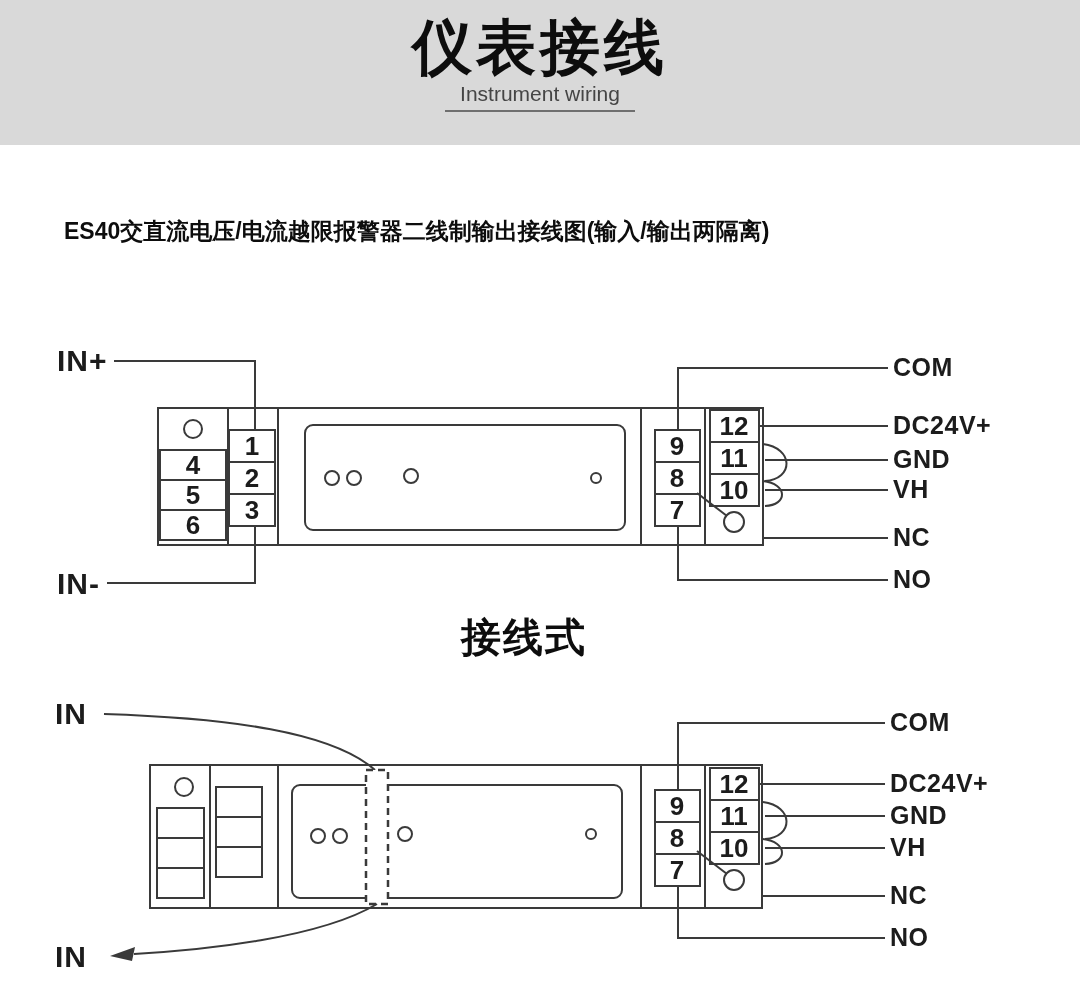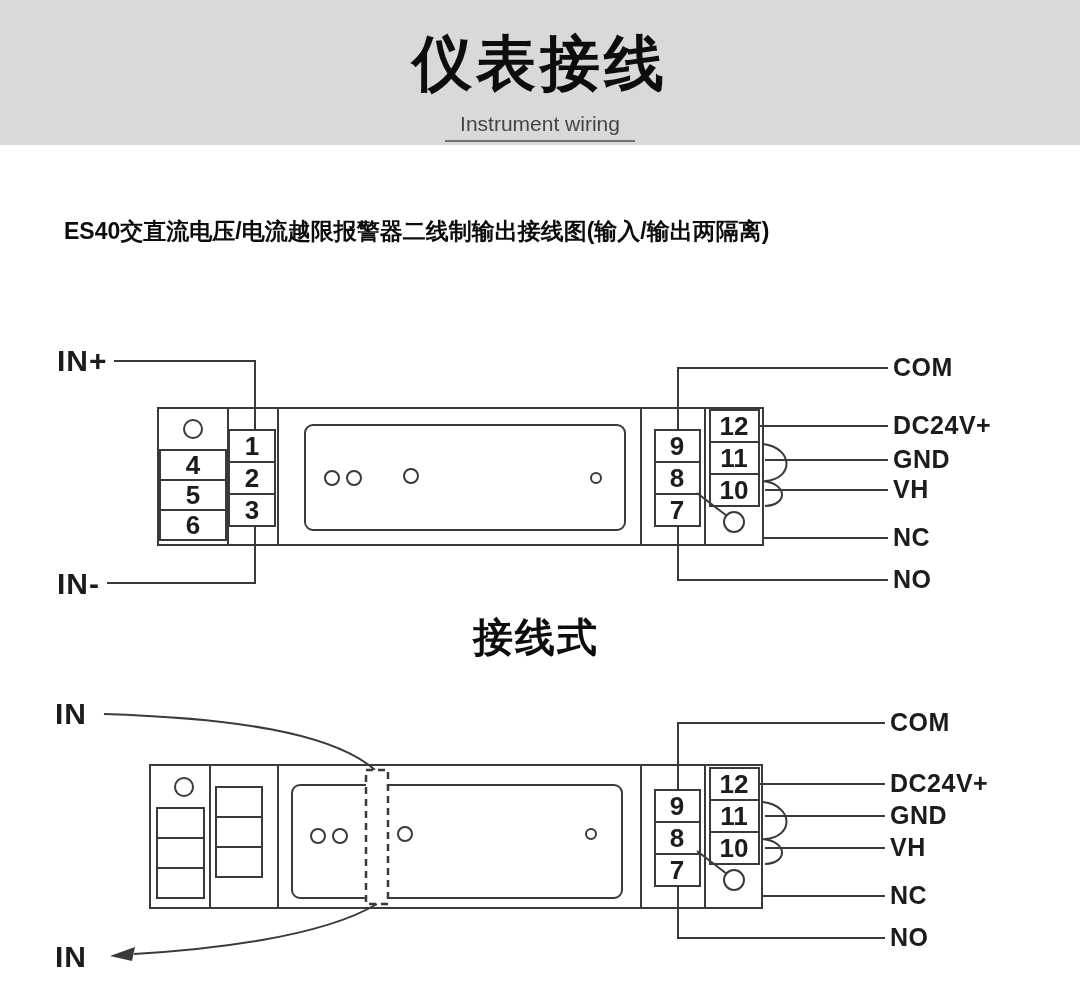--- a/index.html
+++ b/index.html
@@ -5,30 +5,30 @@
   html,body{margin:0;padding:0;}
   body{
     width:1080px;height:986px;background:#ffffff;position:relative;overflow:hidden;
     font-family:"Liberation Sans","DejaVu Sans",sans-serif;color:#111;
   }
   .header{
     position:absolute;top:0;left:0;width:1080px;height:145px;
     background:#d9d9d9;text-align:center;
   }
   .header h1{
-    margin:16px;padding-top:16px;font-size:60px;line-height:64px;
+    margin:0;padding-top:16px;font-size:60px;line-height:64px;
     font-weight:700;letter-spacing:4px;color:#0d0d0d;
   }
   .header .sub{font-size:21px;color:#454545;margin-top:2px;}
   .header .rule{width:190px;height:2px;background:#6f6f6f;margin:4px auto 0;}
   .section-title{
     position:absolute;left:64px;top:216px;font-size:23px;font-weight:700;color:#0d0d0d;
   }
   .mid-title{
-    position:absolute;top:610px;left:16px;width:1040px;text-align:center;
+    position:absolute;top:610px;left:4px;width:1040px;text-align:center;
     font-size:40px;font-weight:600;color:#0d0d0d;letter-spacing:2px;
   }
   .svg1{position:absolute;top:330px;left:0;}
   .svg2{position:absolute;top:690px;left:0;}
   svg text{font-family:"Liberation Sans","DejaVu Sans",sans-serif;fill:#1c1c1c;}
   .stroke{fill:none;stroke:#3a3a3a;stroke-width:2;}
   .box{fill:#ffffff;stroke:#3a3a3a;stroke-width:2;}
   .dashbox{fill:#ffffff;stroke:#3a3a3a;stroke-width:2.5;stroke-dasharray:7 5;}
   .num{font-size:26px;font-weight:700;text-anchor:middle;}
   .lbl{font-size:25px;font-weight:700;letter-spacing:0.5px;}

